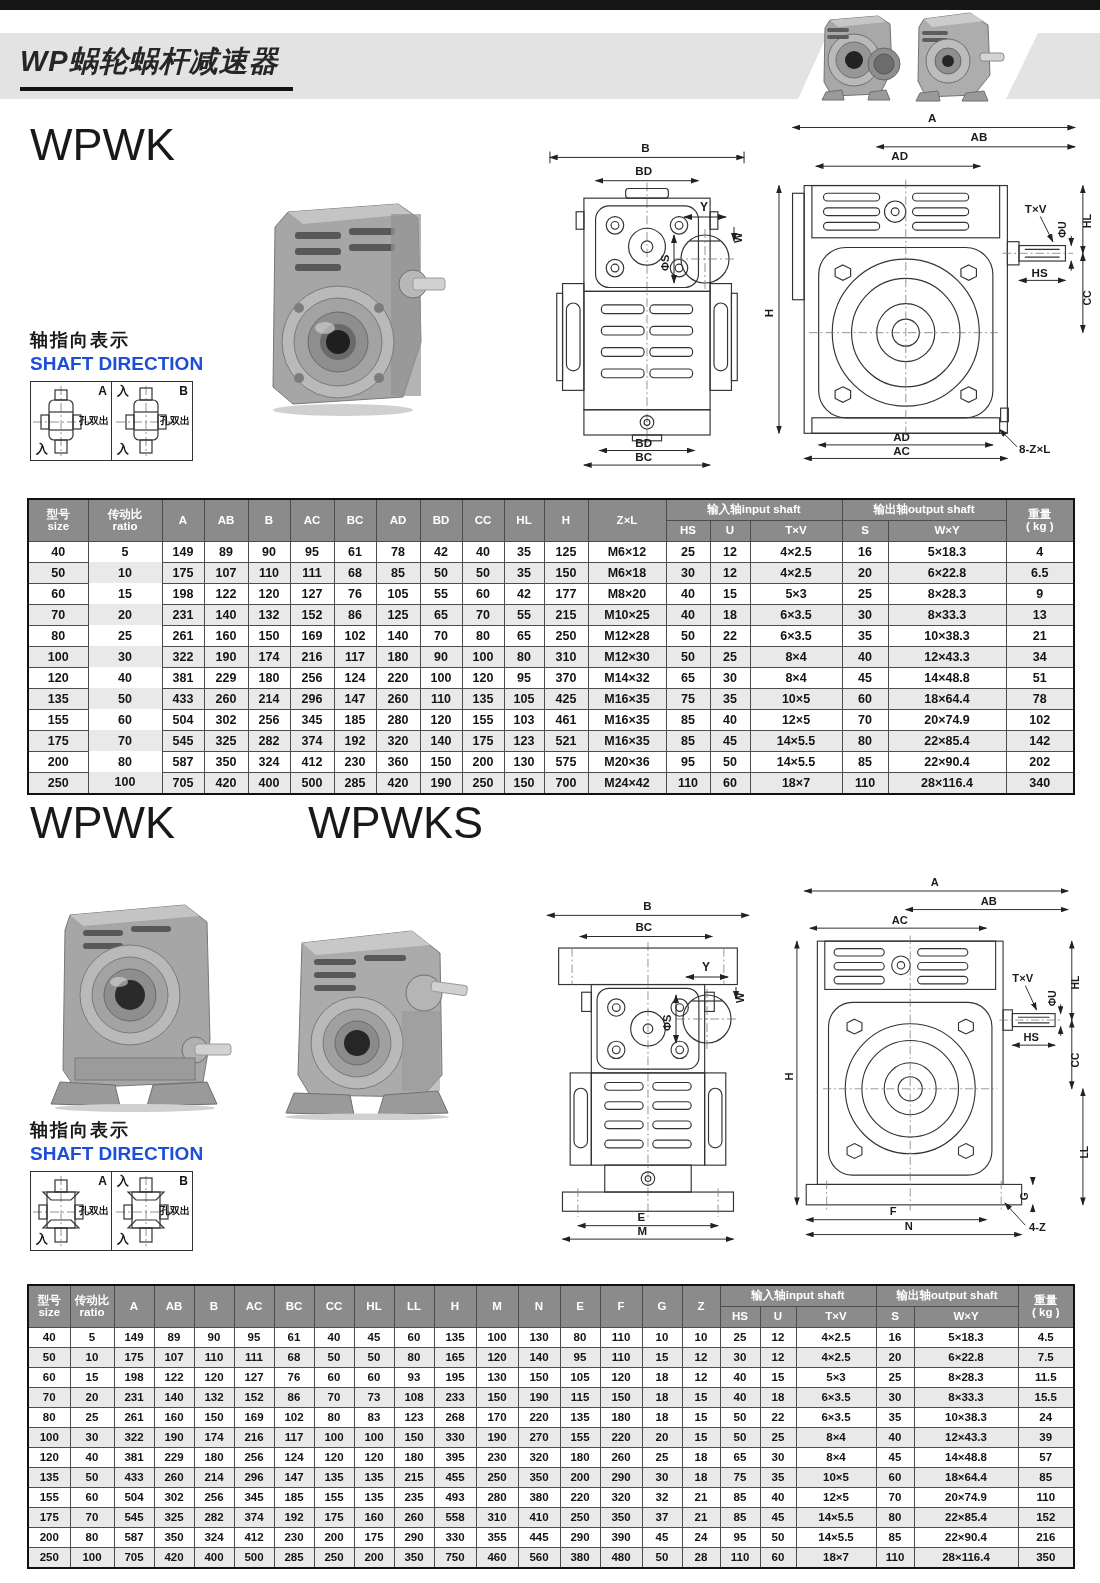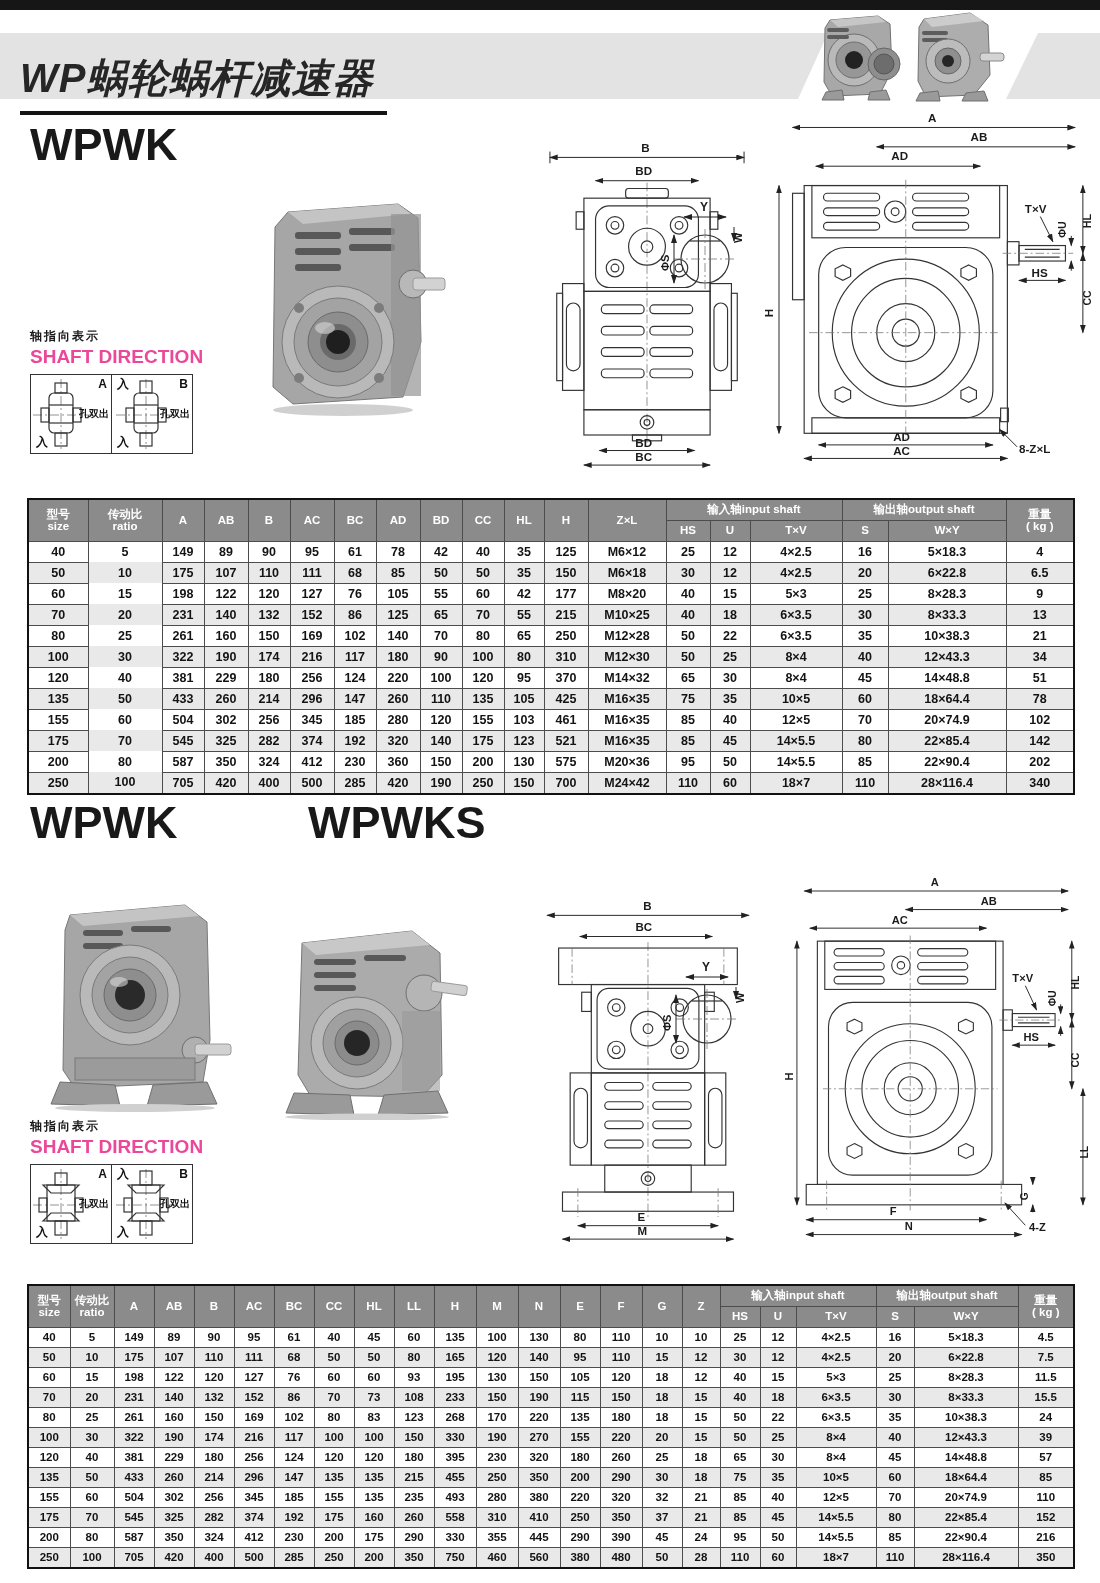--- a/index.html
+++ b/index.html
@@ -6,29 +6,29 @@
   .page { position:relative; width:1100px; height:1583px; background:#ffffff;
           font-family:"Liberation Sans",sans-serif; overflow:hidden; }
   .abs { position:absolute; }
 
   
   .top-bar { left:0; top:0; width:1100px; height:10px; background:#161616; }
   .band-main { left:0; top:33px; width:828px; height:66px; background:#e3e3e3;
                clip-path:polygon(0 0,100% 0,calc(100% - 30px) 100%,0 100%); }
   .band-right { left:1006px; top:33px; width:94px; height:66px; background:#e3e3e3;
                 clip-path:polygon(32px 0,100% 0,100% 100%,0 100%); }
-  .page-title { left:20px; top:51px; font-size:40px; font-weight:900; font-style:italic;
+  .page-title { left:20px; top:42px; font-size:29px; font-weight:900; font-style:italic;
                 color:#262626; letter-spacing:1px; border-bottom:4px solid #141414;
                 padding:0 14px 5px 0; white-space:nowrap; }
 
-  .sec-heading { font-size:45px; font-weight:700; color:#191919; letter-spacing:0; line-height:1; }
+  .sec-heading { font-size:45px; font-weight:400; color:#191919; letter-spacing:0; line-height:1; }
 
   
-  .sd-title-zh { font-size:12px; font-weight:900; color:#1a1a1a; letter-spacing:2px; }
-  .sd-title-en { font-size:19px; font-weight:900; color:#ec4899; letter-spacing:0; margin-top:1px; }
+  .sd-title-zh { font-size:18px; font-weight:900; color:#1a1a1a; letter-spacing:2px; }
+  .sd-title-en { font-size:19px; font-weight:900; color:#1d4ed8; letter-spacing:0; margin-top:1px; }
   .sd-boxes { display:flex; margin-top:6px; }
   .sd-box { position:relative; width:80px; height:78px; border:1px solid #333; background:#fff; }
   .sd-box + .sd-box { border-left:none; }
   .sd-letter { position:absolute; right:4px; top:2px; font-size:12px; font-weight:900; color:#111; }
   .sd-hole { position:absolute; right:2px; top:32px; font-size:10px; font-weight:900; color:#111; }
   .sd-in-bl { position:absolute; left:5px; bottom:2px; font-size:12px; font-weight:900; color:#111; }
   .sd-in-tl { position:absolute; left:5px; top:1px; font-size:12px; font-weight:900; color:#111; }
 
   
   .spec-table { border-collapse:collapse; table-layout:fixed; border:2px solid #111; background:#fff;margin-top:24px; }

